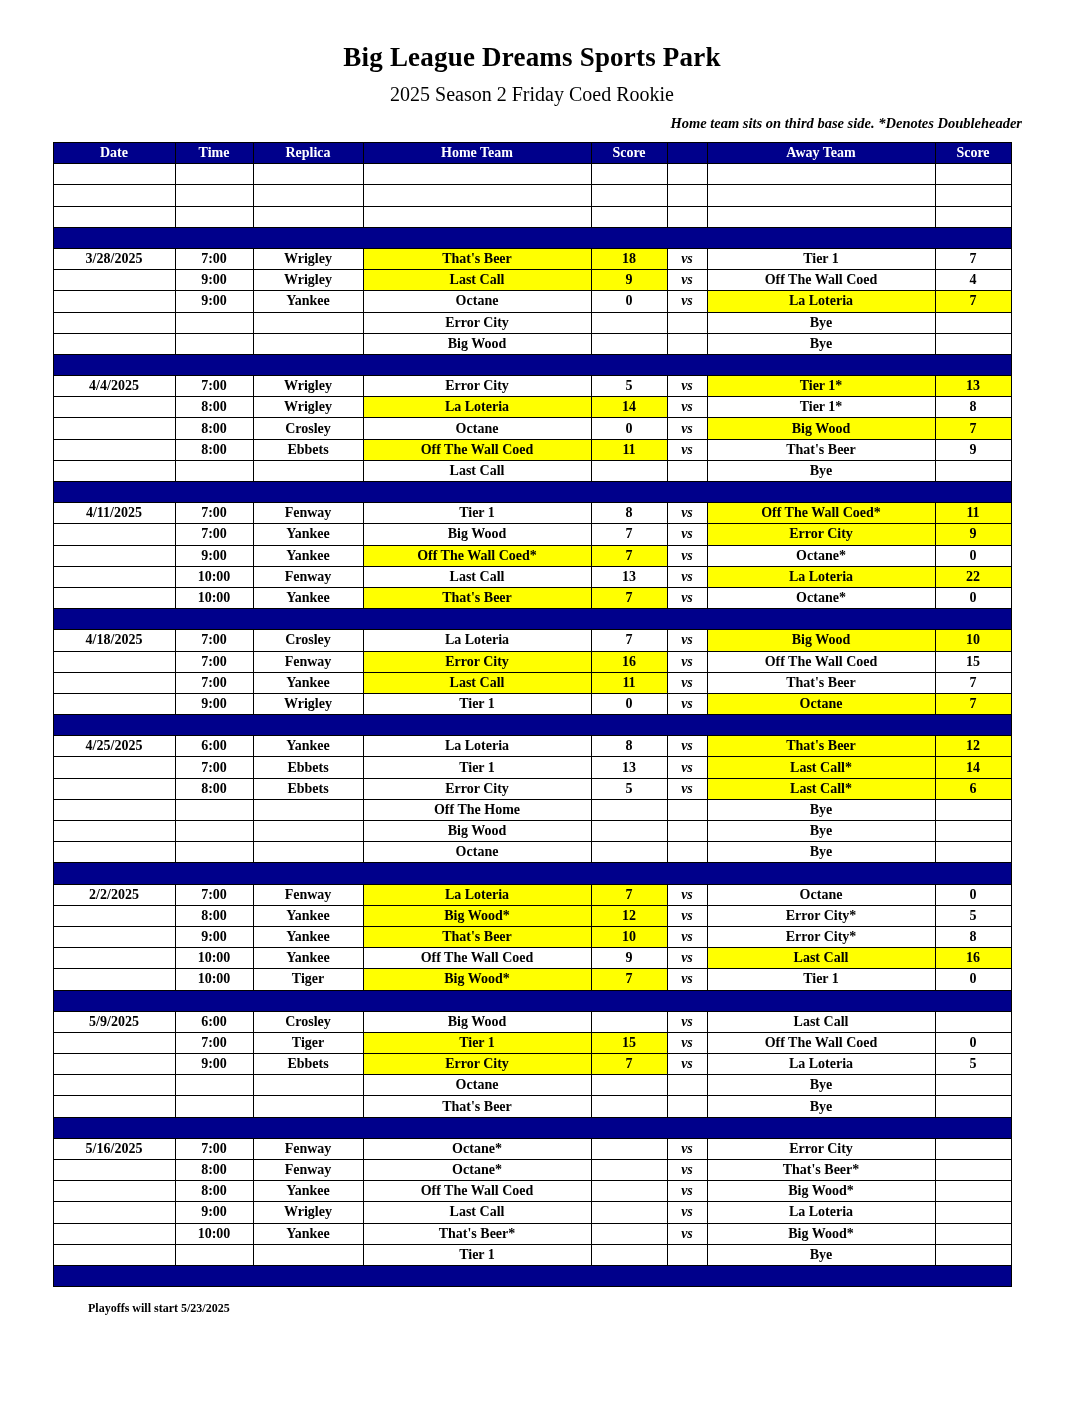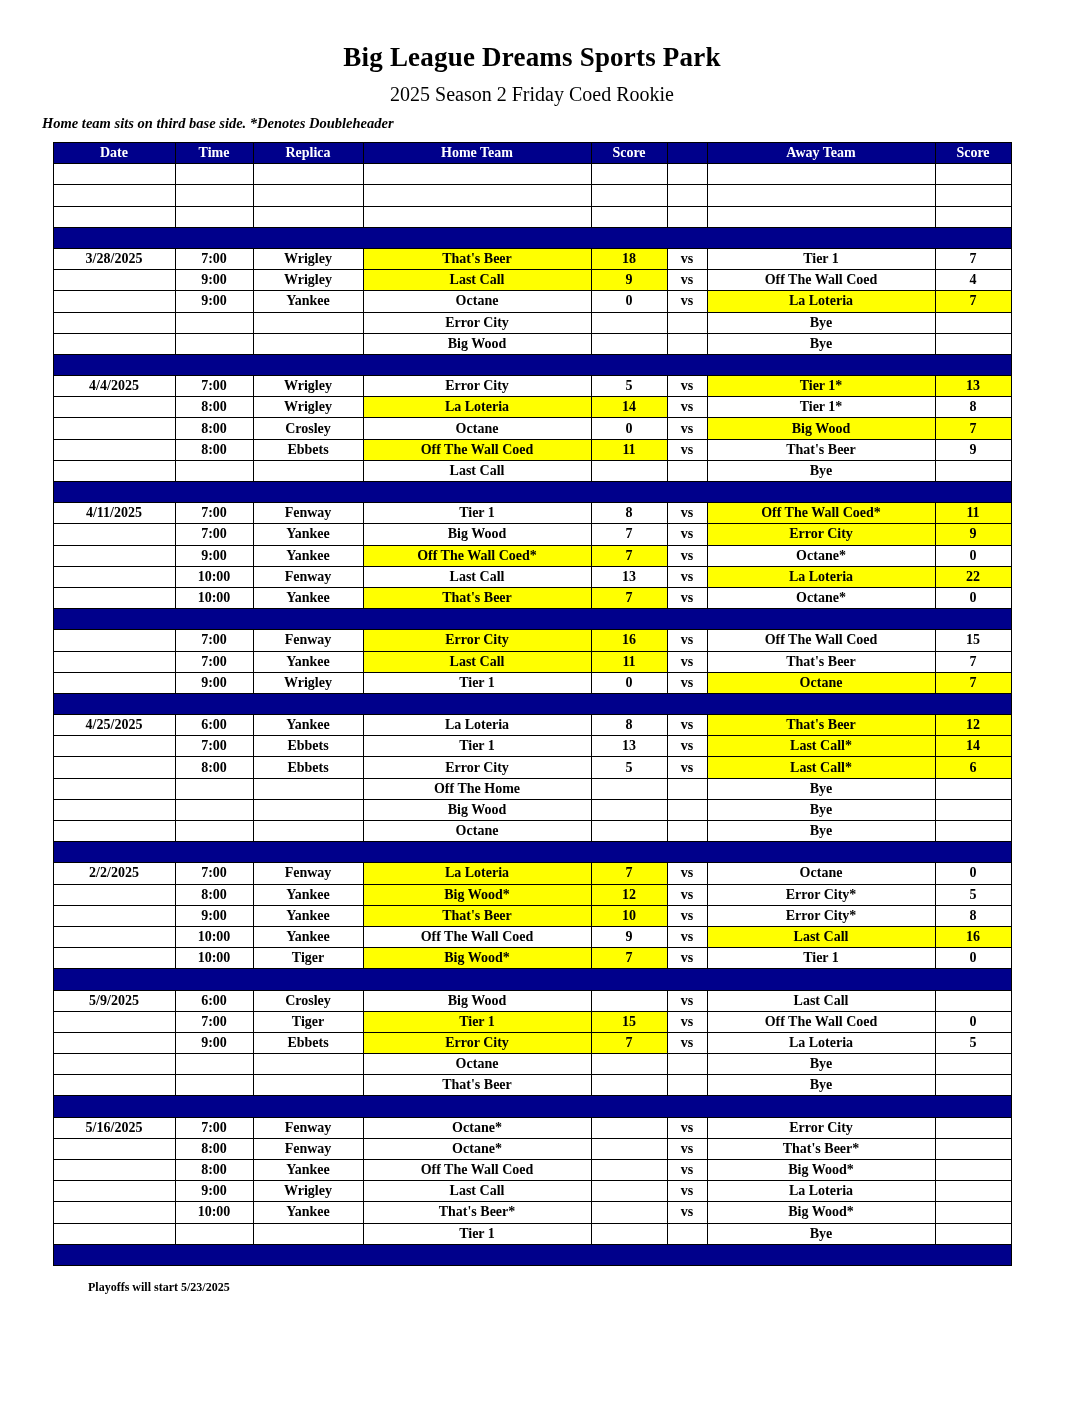--- a/index.html
+++ b/index.html
@@ -27,21 +27,21 @@
     letter-spacing: 0.2px;
     margin: 14px 0 0 0;
   }
   .subtitle {
     text-align: center;
     font-weight: normal;
     font-size: 20px;
     margin: 10px 0 0 0;
   }
   .note {
-    text-align: left;
+    text-align: right;
     font-weight: bold;
     font-style: italic;
     font-size: 14.5px;
     margin: 9px 0 10px 0;
   }
   table.sched {
     border-collapse: collapse;
     table-layout: fixed;
     width: 920px;
     margin: 0 auto;
@@ -68,20 +68,21 @@
     border-left: 1px solid #00008B;
     border-right: 1px solid #00008B;
   }
   td.blank {
     height: 20.2px;
   }
   .hl {
     background: #FFFF00;
   }
   td.vs {
+    font-style: italic;
     font-weight: bold;
     font-size: 13px;
   }
   .footer {
     margin: 14px 0 0 46px;
     font-size: 12px;
     font-weight: bold;
   }
   col.c-date { width: 122px; }
   col.c-time { width: 78px; }
@@ -311,20 +312,30 @@
           <td class="hl">That's Beer</td>
           <td class="hl">7</td>
           <td class="vs">vs</td>
           <td>Octane*</td>
           <td>0</td>
         </tr>
         <tr>
           <td class="sep" colspan="8"></td>
         </tr>
         <tr>
+          <td>4/18/2025</td>
+          <td>7:00</td>
+          <td>Crosley</td>
+          <td>La Loteria</td>
+          <td>7</td>
+          <td class="vs">vs</td>
+          <td class="hl">Big Wood</td>
+          <td class="hl">10</td>
+        </tr>
+        <tr>
           <td>&nbsp;</td>
           <td>7:00</td>
           <td>Fenway</td>
           <td class="hl">Error City</td>
           <td class="hl">16</td>
           <td class="vs">vs</td>
           <td>Off The Wall Coed</td>
           <td>15</td>
         </tr>
         <tr>

